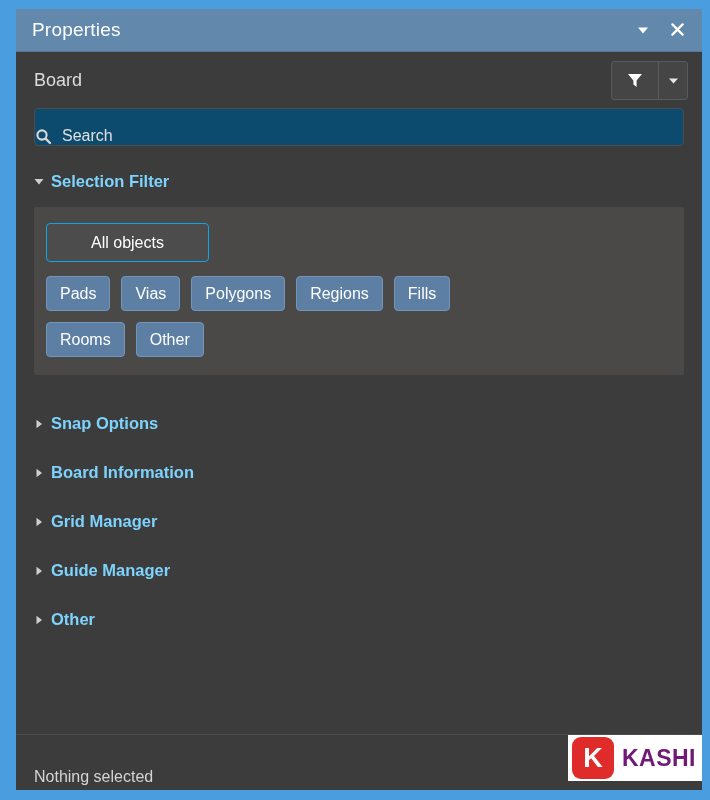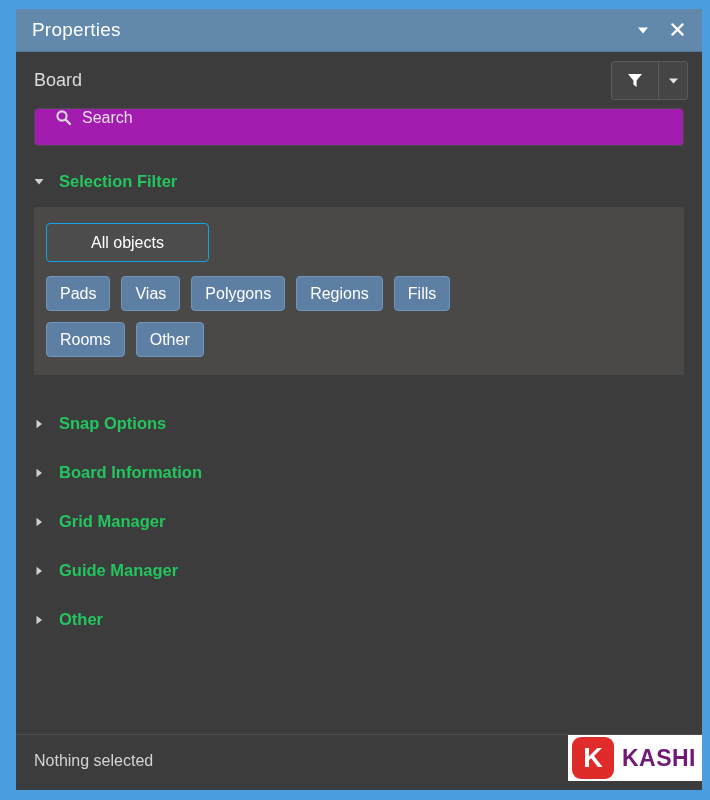--- a/index.html
+++ b/index.html
@@ -104,26 +104,26 @@
     border-left: 1px solid #5a5a5a;
   }
 
   
   #search-row {
     padding: 0 18px 0 18px;
     box-sizing: border-box;
   }
   #search-box {
     height: 38px;
-    background: #a21caf;
+    background: #0c4a6e;
     border: 1px solid #4c4c4c;
     border-radius: 4px;
     display: flex;
-    align-items: flex-start;
-    padding: 0 20px;
+    align-items: flex-end;
+    padding: 0 0;
     box-sizing: border-box;
   }
   #search-icon { margin-right: 10px; display: flex; align-items: center; }
   #search-input {
     flex: 1;
     background: transparent;
     border: none;
     outline: none;
     color: #e8e8e8;
     font-family: "Liberation Sans", sans-serif;
@@ -146,24 +146,24 @@
     height: 26px;
     user-select: none;
   }
   .section-header .tri {
     width: 14px;
     display: flex;
     align-items: center;
     color: #cfcfcf;
   }
   .section-title {
-    color: #22c55e;
+    color: #7dd3fc;
     font-size: 16.5px;
     font-weight: bold;
-    margin-left: 11px;
+    margin-left: 3px;
     text-align: center;
   }
 
   
   #selection-filter-group {
     margin: 13px 18px 0 18px;
     background: #4a4948;
     border-radius: 2px;
     padding: 16px 12px 18px 12px;
   }
@@ -199,22 +199,22 @@
 
   .collapsed-sections { margin-top: 24px; }
   .collapsed-sections .section-header { height: 49px; }
 
   
   #footer {
     height: 56px;
     min-height: 56px;
     border-top: 1px solid #4d4d4d;
     display: flex;
-    align-items: flex-start;
-    padding: 17px 18px;
+    align-items: flex-end;
+    padding: 4px 18px;
     box-sizing: border-box;
     background: #3d3c3c;
   }
   #status-text {
     color: #d4d4d4;
     font-size: 16px;
     user-select: none;
   }
 
   

